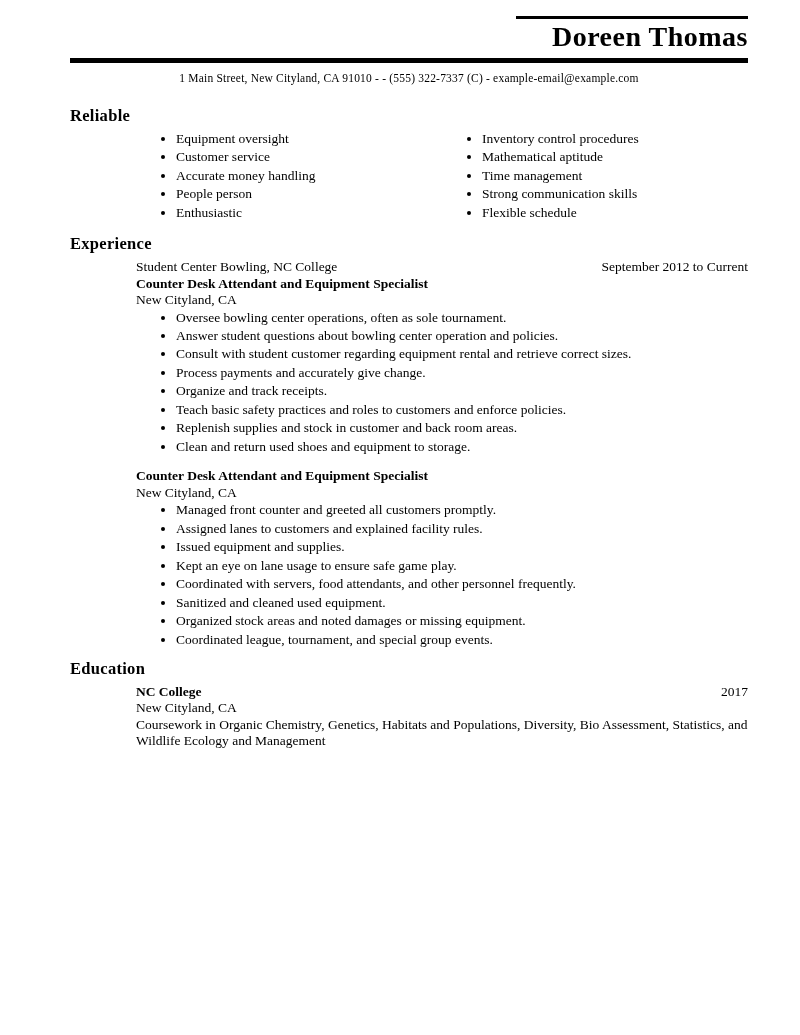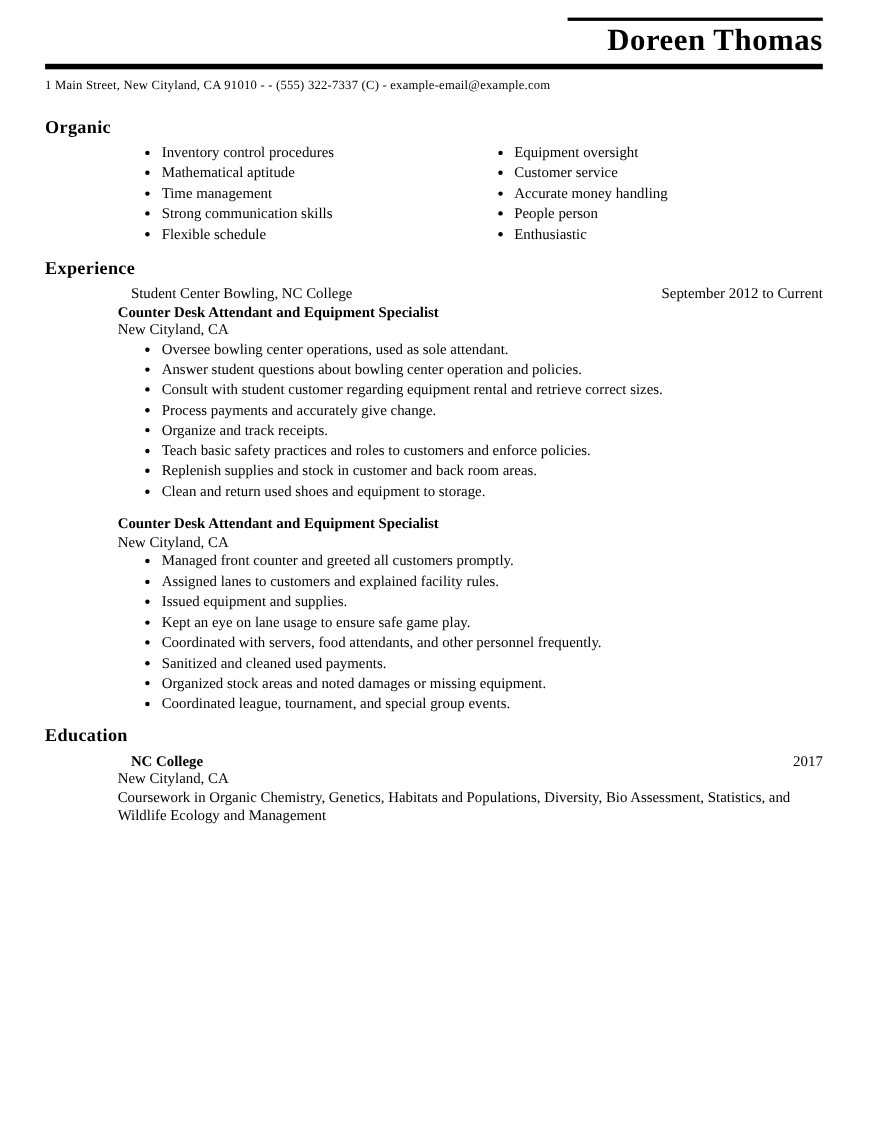--- a/index.html
+++ b/index.html
@@ -4,35 +4,35 @@
 <style>
   * { margin: 0; padding: 0; box-sizing: border-box; }
   html, body { background: #ffffff; }
   body {
     width: 800px;
     height: 1035px;
     font-family: "Liberation Serif", "DejaVu Serif", serif;
     color: #000000;
     overflow: hidden;
   }
-  .page { padding: 16px 52px 40px 41px; }
+  .page { padding: 16px 52px 40px 70px; }
 
   
   .rule-top { height: 3px; background: #000; width: 232px; margin-left: auto; }
   .name {
     font-size: 28px;
     font-weight: bold;
     text-align: right;
     letter-spacing: 0.5px;
     margin: 3px 0 5px 0;
     line-height: 1.1;
   }
   .rule-bottom { height: 5px; background: #000; }
   .contact {
-    text-align: left;
+    text-align: center;
     font-size: 11.5px;
     margin-top: 9px;
     margin-bottom: 22px;
     letter-spacing: 0.2px;
     font-family: Liberation Serif, serif;
   }
 
   
   h2 {
     font-size: 16.5px;
@@ -49,92 +49,92 @@
   
   ul { list-style: disc; margin: 2px 0 0 0; padding-left: 40px; }
   li { margin-bottom: 2px; }
 
   .hl-cols { display: flex; }
   .hl-cols ul { width: 50%; margin-top: 0; }
 
   
   .job { margin-bottom: 4px; }
   .job + .job { margin-top: 13px; }
-  .row-split { display: flex; justify-content: space-between; align-items: baseline; margin-left: 12px; }
+  .row-split { display: flex; justify-content: space-between; align-items: baseline; }
   .bold { font-weight: bold; }
   .normal { font-weight: normal; }
   .job ul { margin-top: 1px; }
 </style>
 </head>
 <body>
 
 <div class="page">
 
   <header>
     <div class="rule-top"></div>
     <h1 class="name">Doreen Thomas</h1>
     <div class="rule-bottom"></div>
     <div class="contact">1 Main Street, New Cityland, CA 91010 - - (555) 322-7337 (C) - example-email@example.com</div>
   </header>
 
   <section>
-    <h2>Organic</h2>
+    <h2>Reliable</h2>
   </section>
 
   <section>
     <div class="body-block hl-cols">
+      <ul>
+        <li>Equipment oversight</li>
+        <li>Customer service</li>
+        <li>Accurate money handling</li>
+        <li>People person</li>
+        <li>Enthusiastic</li>
+      </ul>
       <ul>
         <li>Inventory control procedures</li>
         <li>Mathematical aptitude</li>
         <li>Time management</li>
         <li>Strong communication skills</li>
         <li>Flexible schedule</li>
-      </ul>
-      <ul>
-        <li>Equipment oversight</li>
-        <li>Customer service</li>
-        <li>Accurate money handling</li>
-        <li>People person</li>
-        <li>Enthusiastic</li>
       </ul>
     </div>
   </section>
 
   <section>
     <h2>Experience</h2>
 
     <div class="body-block job">
       <div class="row-split">
         <span>Student Center Bowling, NC College</span>
         <span>September 2012 to Current</span>
       </div>
       <div class="bold">Counter Desk Attendant and Equipment Specialist</div>
       <div>New Cityland, CA</div>
       <ul>
-        <li>Oversee bowling center operations, used as sole attendant.</li>
+        <li>Oversee bowling center operations, often as sole tournament.</li>
         <li>Answer student questions about bowling center operation and policies.</li>
         <li>Consult with student customer regarding equipment rental and retrieve correct sizes.</li>
         <li>Process payments and accurately give change.</li>
         <li>Organize and track receipts.</li>
         <li>Teach basic safety practices and roles to customers and enforce policies.</li>
         <li>Replenish supplies and stock in customer and back room areas.</li>
         <li>Clean and return used shoes and equipment to storage.</li>
       </ul>
     </div>
 
     <div class="body-block job">
       <div class="bold">Counter Desk Attendant and Equipment Specialist</div>
       <div>New Cityland, CA</div>
       <ul>
         <li>Managed front counter and greeted all customers promptly.</li>
         <li>Assigned lanes to customers and explained facility rules.</li>
         <li>Issued equipment and supplies.</li>
         <li>Kept an eye on lane usage to ensure safe game play.</li>
         <li>Coordinated with servers, food attendants, and other personnel frequently.</li>
-        <li>Sanitized and cleaned used payments.</li>
+        <li>Sanitized and cleaned used equipment.</li>
         <li>Organized stock areas and noted damages or missing equipment.</li>
         <li>Coordinated league, tournament, and special group events.</li>
       </ul>
     </div>
   </section>
 
   <section>
     <h2>Education</h2>
     <div class="body-block">
       <div class="row-split">

